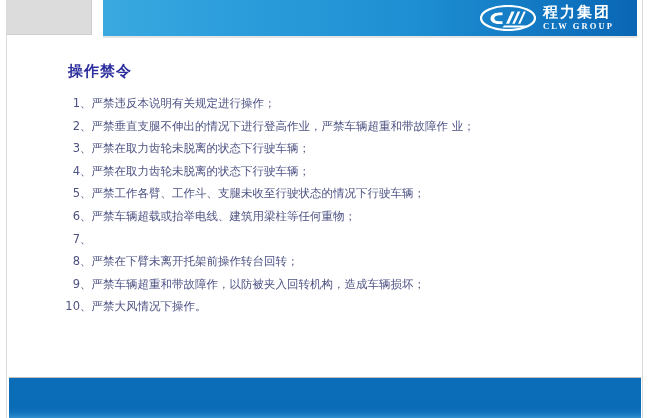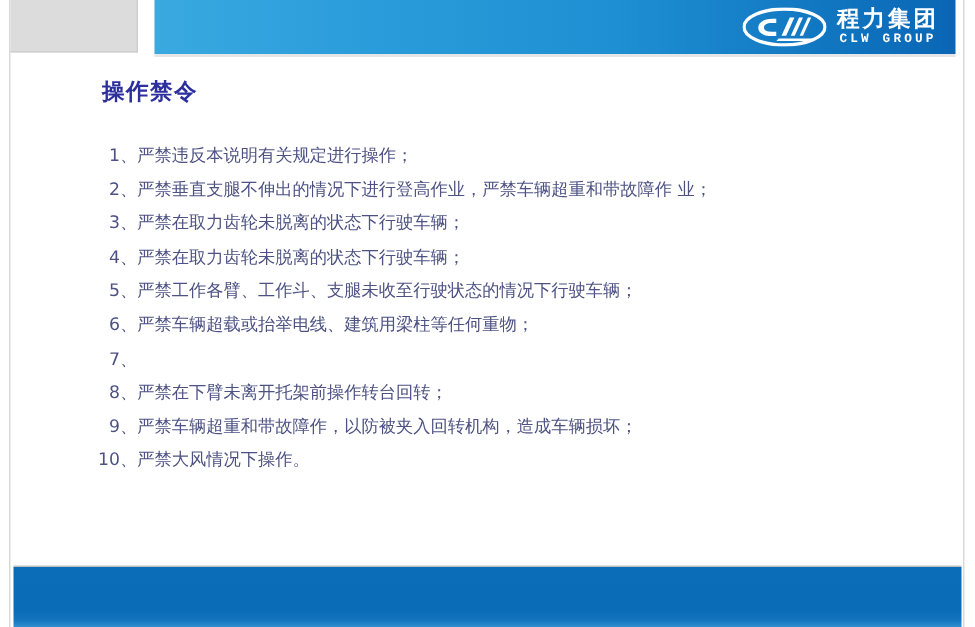--- a/index.html
+++ b/index.html
@@ -73,27 +73,26 @@
     position: absolute;
     left: 103px;
     top: 36px;
     width: 534px;
     height: 2px;
     background: rgba(0,0,0,0.10);
   }
 
   .logo {
     position: absolute;
-    right: 11px;
+    right: 23px;
     top: 4px;
     height: 28px;
     display: flex;
     align-items: center;
     gap: 7px;
-    text-align: center;
   }
   .logo-emblem {
     width: 56px;
     height: 26px;
     position: relative;
   }
   .logo-text {
     display: flex;
     flex-direction: column;
     justify-content: center;
@@ -105,35 +104,35 @@
     font-weight: bold;
     letter-spacing: 2px;
     font-family: "DejaVu Sans", "Liberation Sans", sans-serif;
   }
   .logo-en {
     color: #ffffff;
     font-size: 8.5px;
     font-weight: bold;
     letter-spacing: 2.1px;
     margin-top: 2px;
-    font-family: Liberation Mono, monospace;
+    font-family: Liberation Serif, serif;
   }
 
   
   .content {
     position: absolute;
     left: 0;
     top: 44px;
     width: 650px;
     height: 318px;
   }
   .section-title {
     position: absolute;
     left: 68px;
-    top: 8px;
+    top: 18px;
     color: #2d2f9e;
     font-size: 15px;
     font-weight: bold;
     letter-spacing: 1px;
     font-family: "DejaVu Sans", "Liberation Sans", sans-serif;
   }
   .rules {
     position: absolute;
     left: 60px;
     top: 48px;

